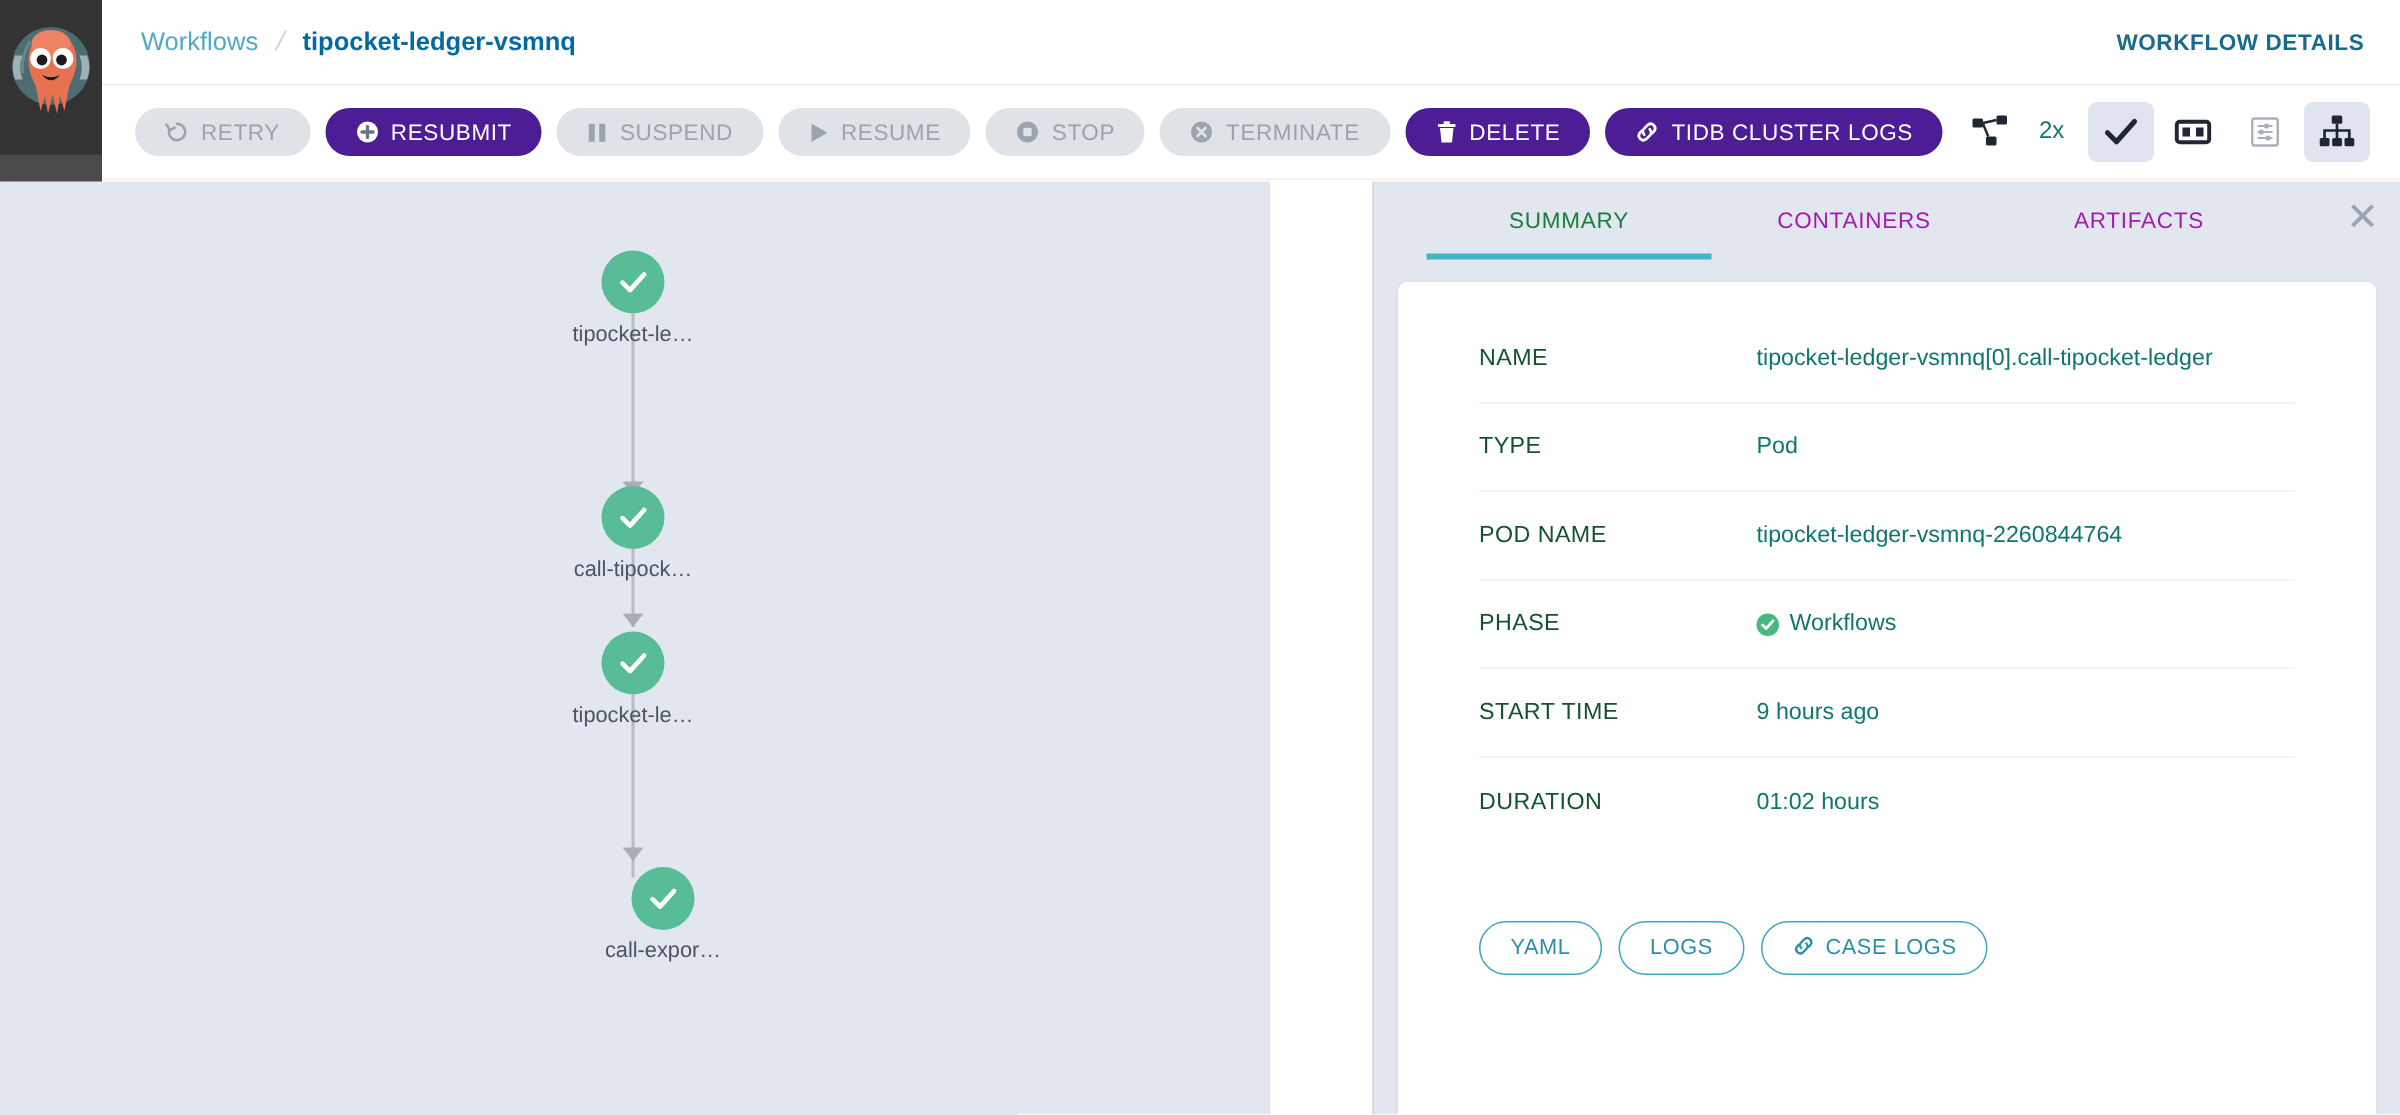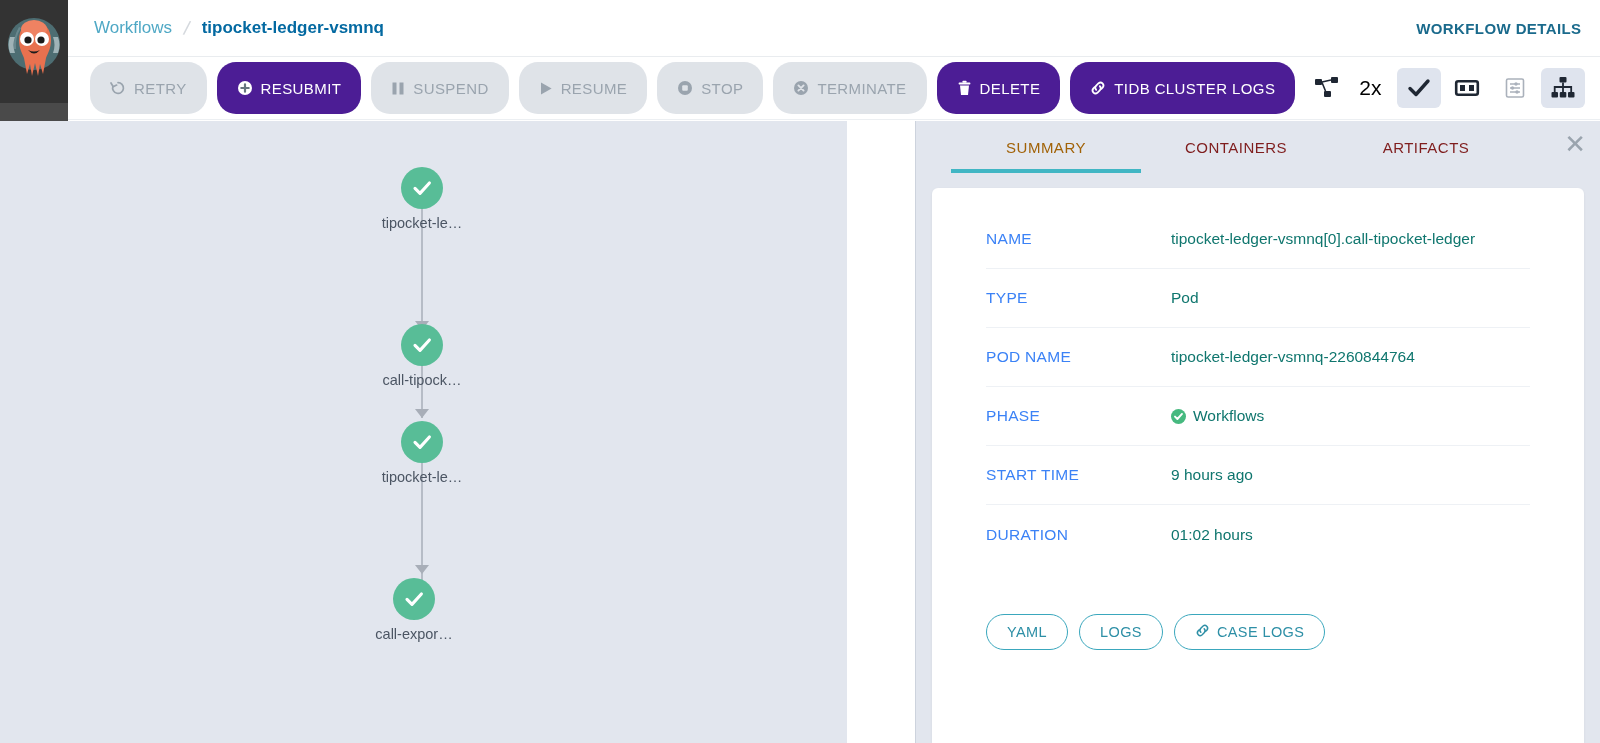--- a/index.html
+++ b/index.html
@@ -57,37 +57,37 @@
     font-weight: bold; letter-spacing: .4px;
   }
 
   
   #toolbar {
     height: 63px; background: #fff;
     display: flex; align-items: center; padding: 0 20px 0 22px;
     border-bottom: 1px solid #eceff2;
   }
   .pill {
-    height: 52px; border-radius: 19px;
+    height: 32px; border-radius: 19px;
     display: inline-flex; align-items: center; gap: 8px;
     padding: 0 20px; margin-right: 10px;
     font-size: 15px; letter-spacing: .4px; white-space: nowrap;
   }
   .pill.disabled { background: #dfe3e8; color: #9aa4ae; }
   .pill.enabled  { background: #4c1d95; color: #ffffff; }
   .pill .gl { display: inline-flex; align-items: center; }
 
   #tool-right { margin-left: auto; display: flex; align-items: center; gap: 4px; }
   .ticon {
     width: 44px; height: 40px; border-radius: 6px;
     display: inline-flex; align-items: center; justify-content: center;
     color: #1f2733;
   }
   .ticon.sel { background: #dfe4ee; }
-  #speed-label { font-size: 21px; color: #000000; padding: 0 12px 0 6px; }
+  #speed-label { font-size: 16px; color: #0f766e; padding: 0 12px 0 6px; }
 
   
   #canvas {
     position: absolute; left: 0; top: 121px;
     width: 847px; height: 622px;
     background: #e2e6ee; overflow: hidden;
   }
   .gnode { position: absolute; }
   .gcirc {
     width: 42px; height: 42px; border-radius: 50%;
@@ -109,41 +109,41 @@
   #panel {
     position: absolute; right: 0; top: 121px;
     width: 685px; height: 622px;
     background: #e2e6ee; border-left: 1px solid #cdd3dd;
   }
   #tabbar { height: 57px; position: relative; display: flex; align-items: flex-start; }
   .tab {
     height: 52px; display: flex; align-items: center; justify-content: center;
     font-size: 15px; letter-spacing: .5px; position: relative;
   }
-  .tab.active { color: #a16207; }
+  .tab.active { color: #15803d; }
   .tab.active::after {
     content: ""; position: absolute; left: 0; right: 0; bottom: 0;
     height: 4px; background: #41b6c4;
   }
-  .tab.idle { color: #7f1d1d; }
+  .tab.idle { color: #a21caf; }
   #panel-close {
     position: absolute; right: 14px; top: 10px;
     color: #9aa4ae; font-size: 26px; line-height: 1; font-weight: 300;
   }
   #card {
     position: absolute; left: 16px; top: 67px; right: 16px; bottom: 0;
     background: #ffffff; border-radius: 6px 6px 0 0;
     box-shadow: 0 1px 3px rgba(0,0,0,.06);
     padding: 22px 54px 0 54px;
   }
   .drow {
     display: flex; align-items: center; height: 59px;
     border-bottom: 1px solid #eef1f5; font-size: 15.5px;
   }
-  .dkey { width: 185px; color: #3b82f6; letter-spacing: .3px; }
+  .dkey { width: 185px; color: #14532d; letter-spacing: .3px; }
   .dval { color: #0f766e; display: flex; align-items: center; gap: 7px; }
   .ok-dot {
     width: 15px; height: 15px; border-radius: 50%; background: #46b97f;
     display: inline-flex; align-items: center; justify-content: center;
     flex: 0 0 15px;
   }
   #card-actions { display: flex; gap: 11px; padding-top: 22px; }
   .obtn {
     height: 36px; border-radius: 18px; border: 1.4px solid #3aa7bd;
     color: #2d8fa6; background: #fff; font-size: 14.5px; letter-spacing: .4px;
@@ -384,21 +384,21 @@
 
     <div class="gnode" style="left:401px; top:300px;">
       <div class="gcirc">
         <svg width="22" height="22" viewBox="0 0 22 22">
             <path d="M4 11.4 L9 16.4 L18.4 6" stroke="#fff" stroke-width="3.1" fill="none" stroke-linecap="round" stroke-linejoin="round"></path>
           </svg>
       </div>
       <div class="glabel">tipocket-le…</div>
     </div>
 
-    <div class="gnode" style="left:393px; top:457px;">
+    <div class="gnode" style="left:421px; top:457px;">
       <div class="gcirc">
         <svg width="22" height="22" viewBox="0 0 22 22">
             <path d="M4 11.4 L9 16.4 L18.4 6" stroke="#fff" stroke-width="3.1" fill="none" stroke-linecap="round" stroke-linejoin="round"></path>
           </svg>
       </div>
       <div class="glabel">call-expor…</div>
     </div>
   </div>
 
   <aside id="panel">

